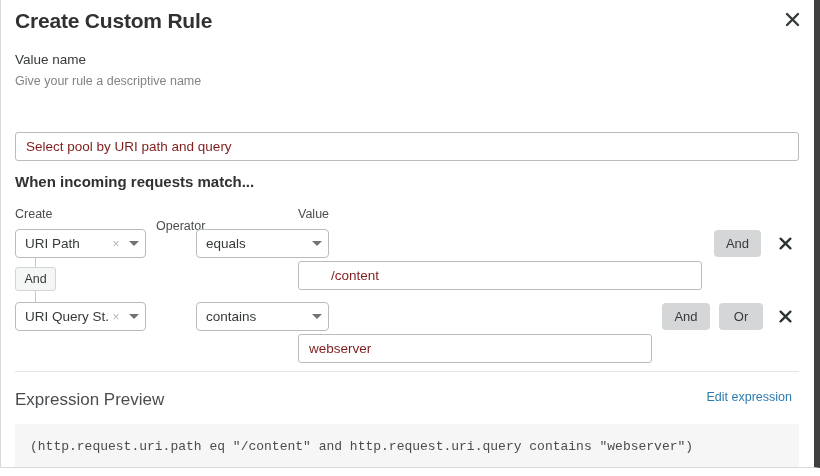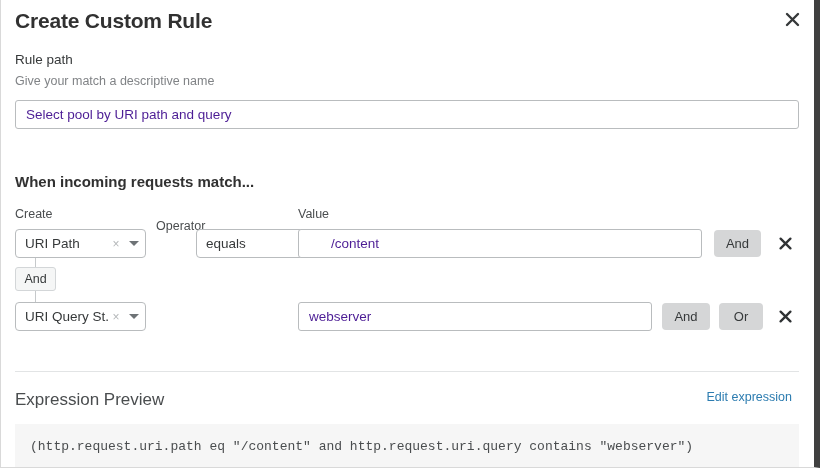--- a/index.html
+++ b/index.html
@@ -63,23 +63,24 @@
   .rule-name-help  { left: 14px; top: 74px; }
 
   .text-input {
     position: absolute;
     box-sizing: border-box;
     background: #ffffff;
     border: 1px solid #b9bcbe;
     border-radius: 3px;
     font-family: "Liberation Sans", sans-serif;
     font-size: 13.5px;
-    color: #4c1d95;
+    color: #7f1d1d;
     padding: 0 10px;
     outline: none;
+    margin-top: 32px;
   }
   .text-input::placeholder { color: #999c9e; }
 
   #rule-name-input {
     left: 14px;
     top: 100px;
     width: 784px;
     height: 29px;
   }
 
@@ -269,22 +270,22 @@
 
 <div id="dialog">
 
   <div class="dlg-title">Create Custom Rule</div>
   <div class="close-btn">
     <svg width="15" height="15" viewBox="0 0 15 15" aria-hidden="true">
       <path d="M2 2 L13 13 M13 2 L2 13" stroke="currentColor" stroke-width="2.4" stroke-linecap="round"></path>
     </svg>
   </div>
 
-  <div class="label-strong rule-name-label">Rule path</div>
-  <div class="label-muted rule-name-help">Give your match a descriptive name</div>
+  <div class="label-strong rule-name-label">Value name</div>
+  <div class="label-muted rule-name-help">Give your rule a descriptive name</div>
   <input id="rule-name-input" class="text-input" type="text" value="Select pool by URI path and query" style="">
 
   <div class="section-heading">When incoming requests match...</div>
 
   <div class="col-header col-field">Create</div>
   <div class="col-header col-operator">Operator</div>
   <div class="col-header col-value">Value</div>
 
   <div class="select sel-field row1">
     <span class="sel-text">URI Path</span>
@@ -315,20 +316,26 @@
   <div class="connector-badge">And</div>
 
   <div class="select sel-field row2">
     <span class="sel-text">URI Query St...</span>
     <span class="sel-clear">×</span>
     <span class="sel-caret">
         <span class="caret-tri"></span>
       </span>
   </div>
 
+  <div class="select sel-operator row2">
+    <span class="sel-text">contains</span>
+    <span class="sel-caret">
+        <span class="caret-tri"></span>
+      </span>
+  </div>
 
   <input class="text-input val-row2 row2" type="text" value="webserver" style="">
 
   <button class="pill pill-r2-and">And</button>
   <button class="pill pill-r2-or">Or</button>
 
   <div class="remove-x rm-row2">
     <svg width="13" height="13" viewBox="0 0 13 13" aria-hidden="true">
       <path d="M1.6 1.6 L11.4 11.4 M11.4 1.6 L1.6 11.4" stroke="currentColor" stroke-width="2.3" stroke-linecap="round"></path>
     </svg>

